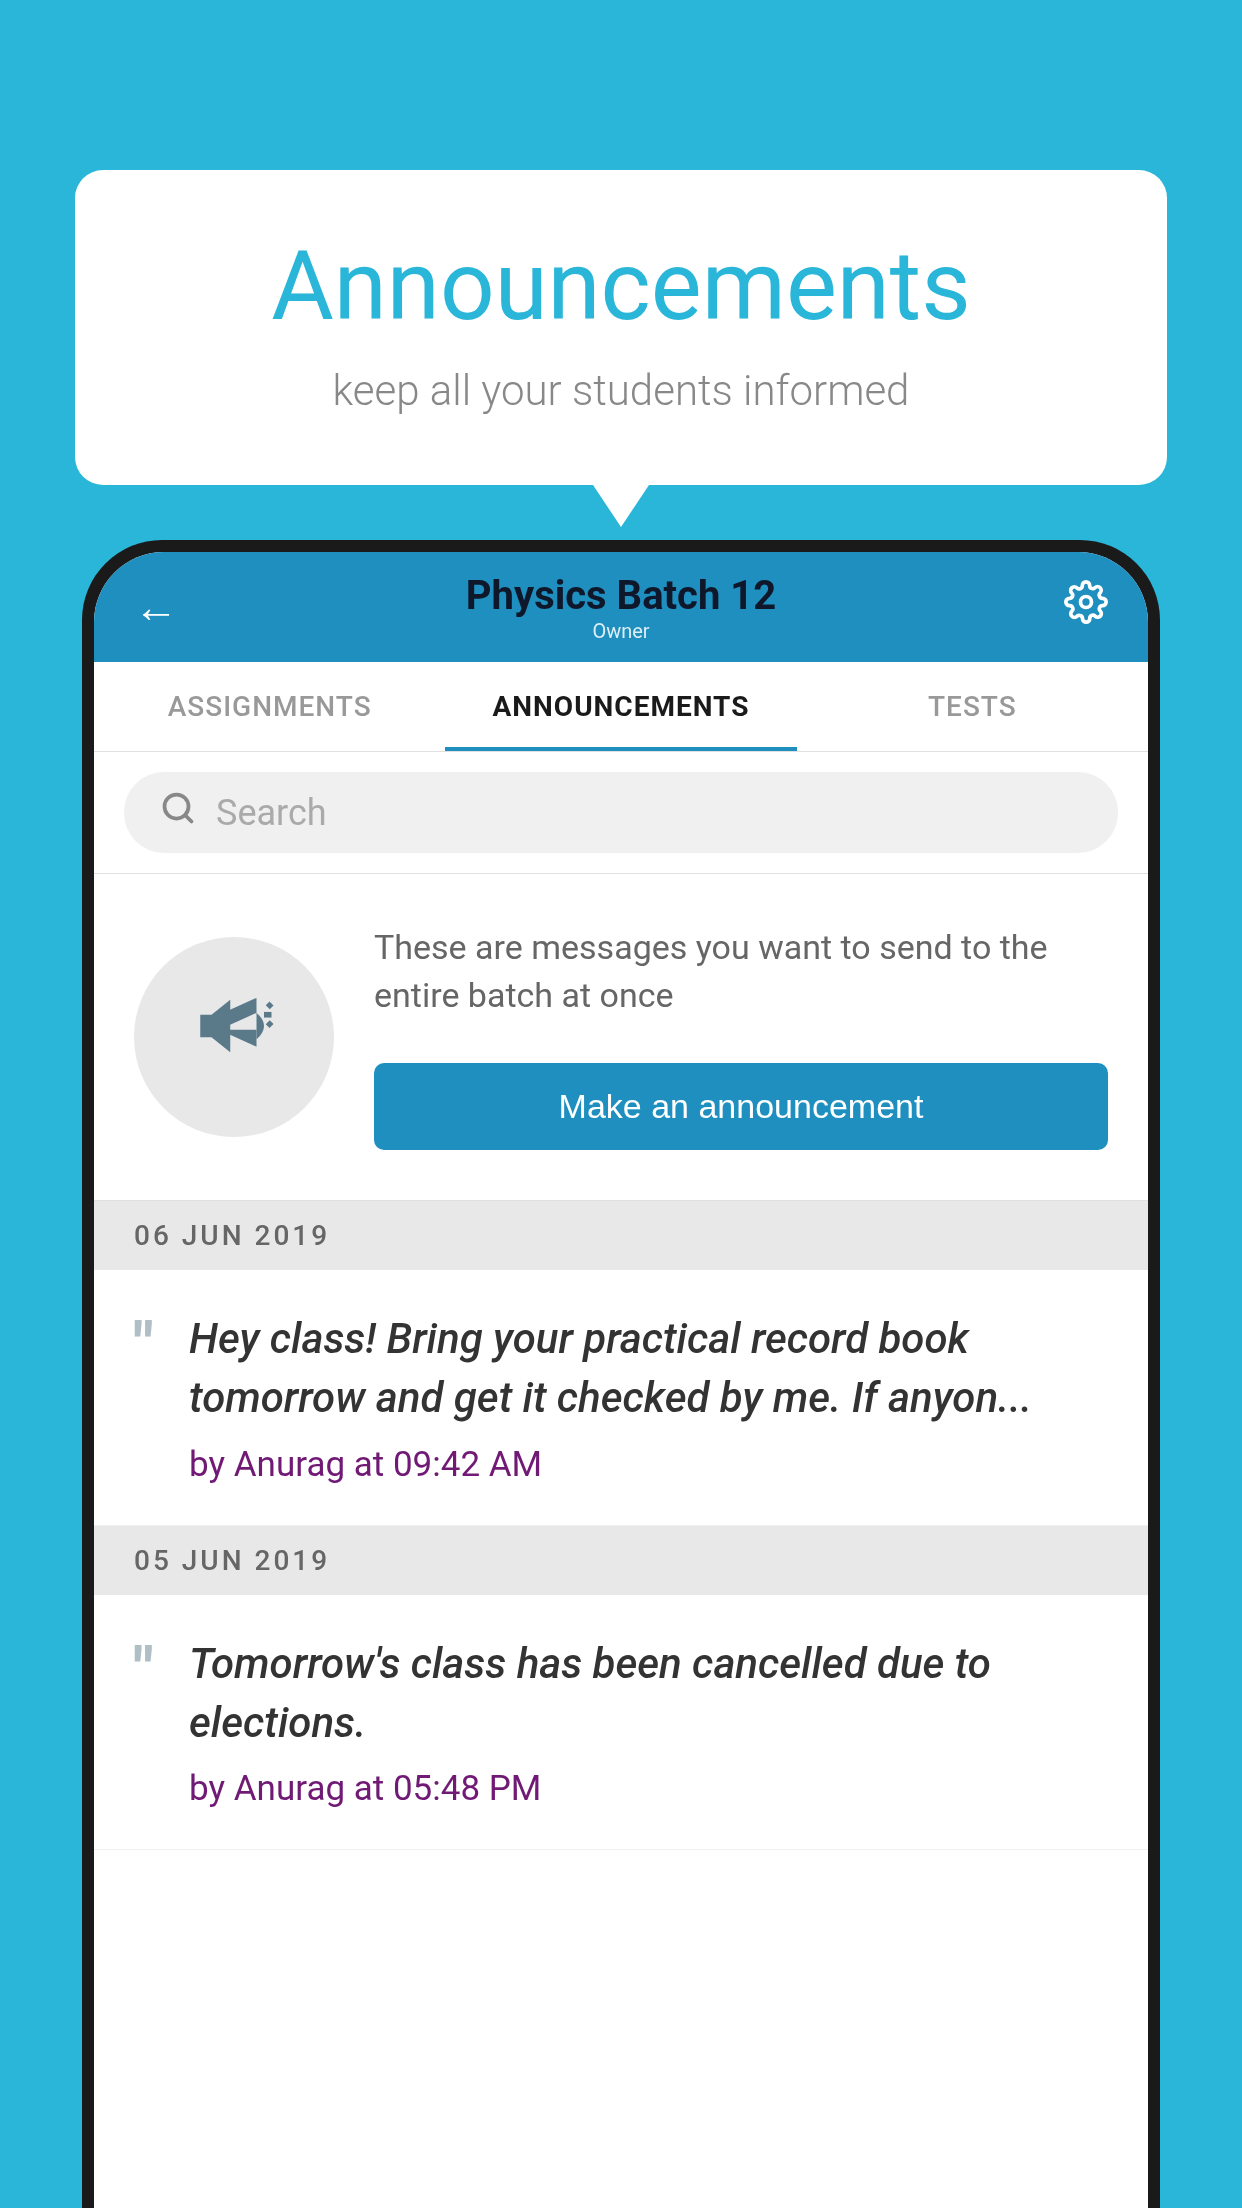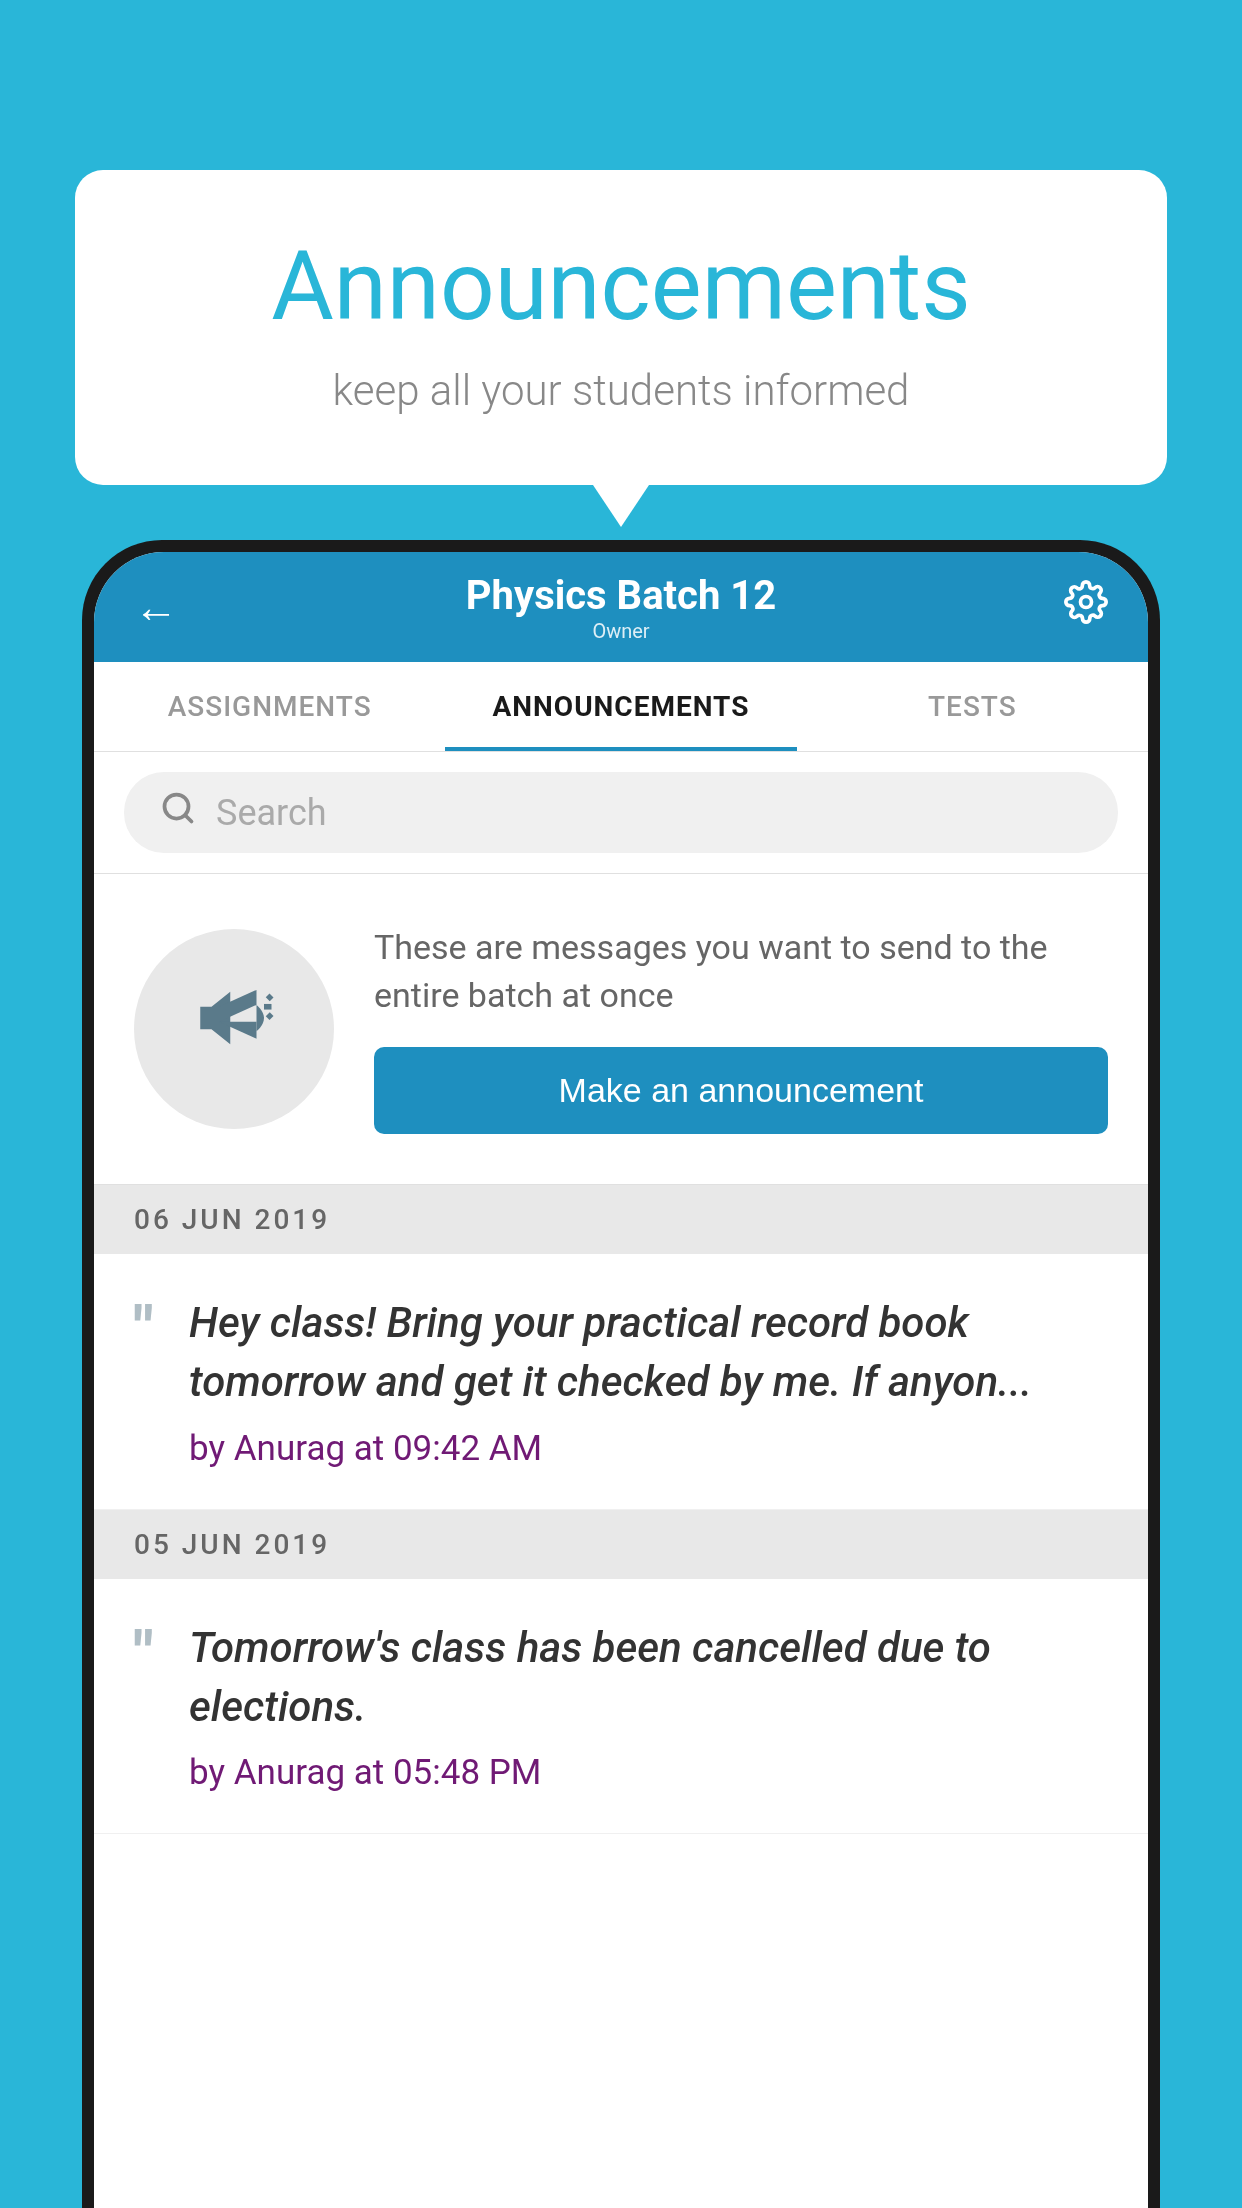--- a/index.html
+++ b/index.html
@@ -131,21 +131,21 @@
     }
     .app-bar-back {
       color: white;
       font-size: 44px;
       cursor: pointer;
     }
     .app-bar-title-group {
       text-align: center;
     }
     .app-bar-title {
-      color: #ffffff;
+      color: #0f172a;
       font-size: 40px;
       font-weight: 700;
     }
     .app-bar-subtitle {
       color: rgba(255,255,255,0.85);
       font-size: 20px;
     }
     .app-bar-settings {
       color: white;
       font-size: 40px;
@@ -234,21 +234,21 @@
       justify-content: center;
       flex-shrink: 0;
     }
     .megaphone-icon {
       font-size: 90px;
       color: #5a7a8a;
     }
     .prompt-right {
       display: flex;
       flex-direction: column;
-      gap: 28px;
+      gap: 44px;
     }
     .prompt-text {
       color: #666;
       font-size: 34px;
       line-height: 1.4;
     }
     .make-announcement-btn {
       background: #1E8FBF;
       color: white;
       border: none;

